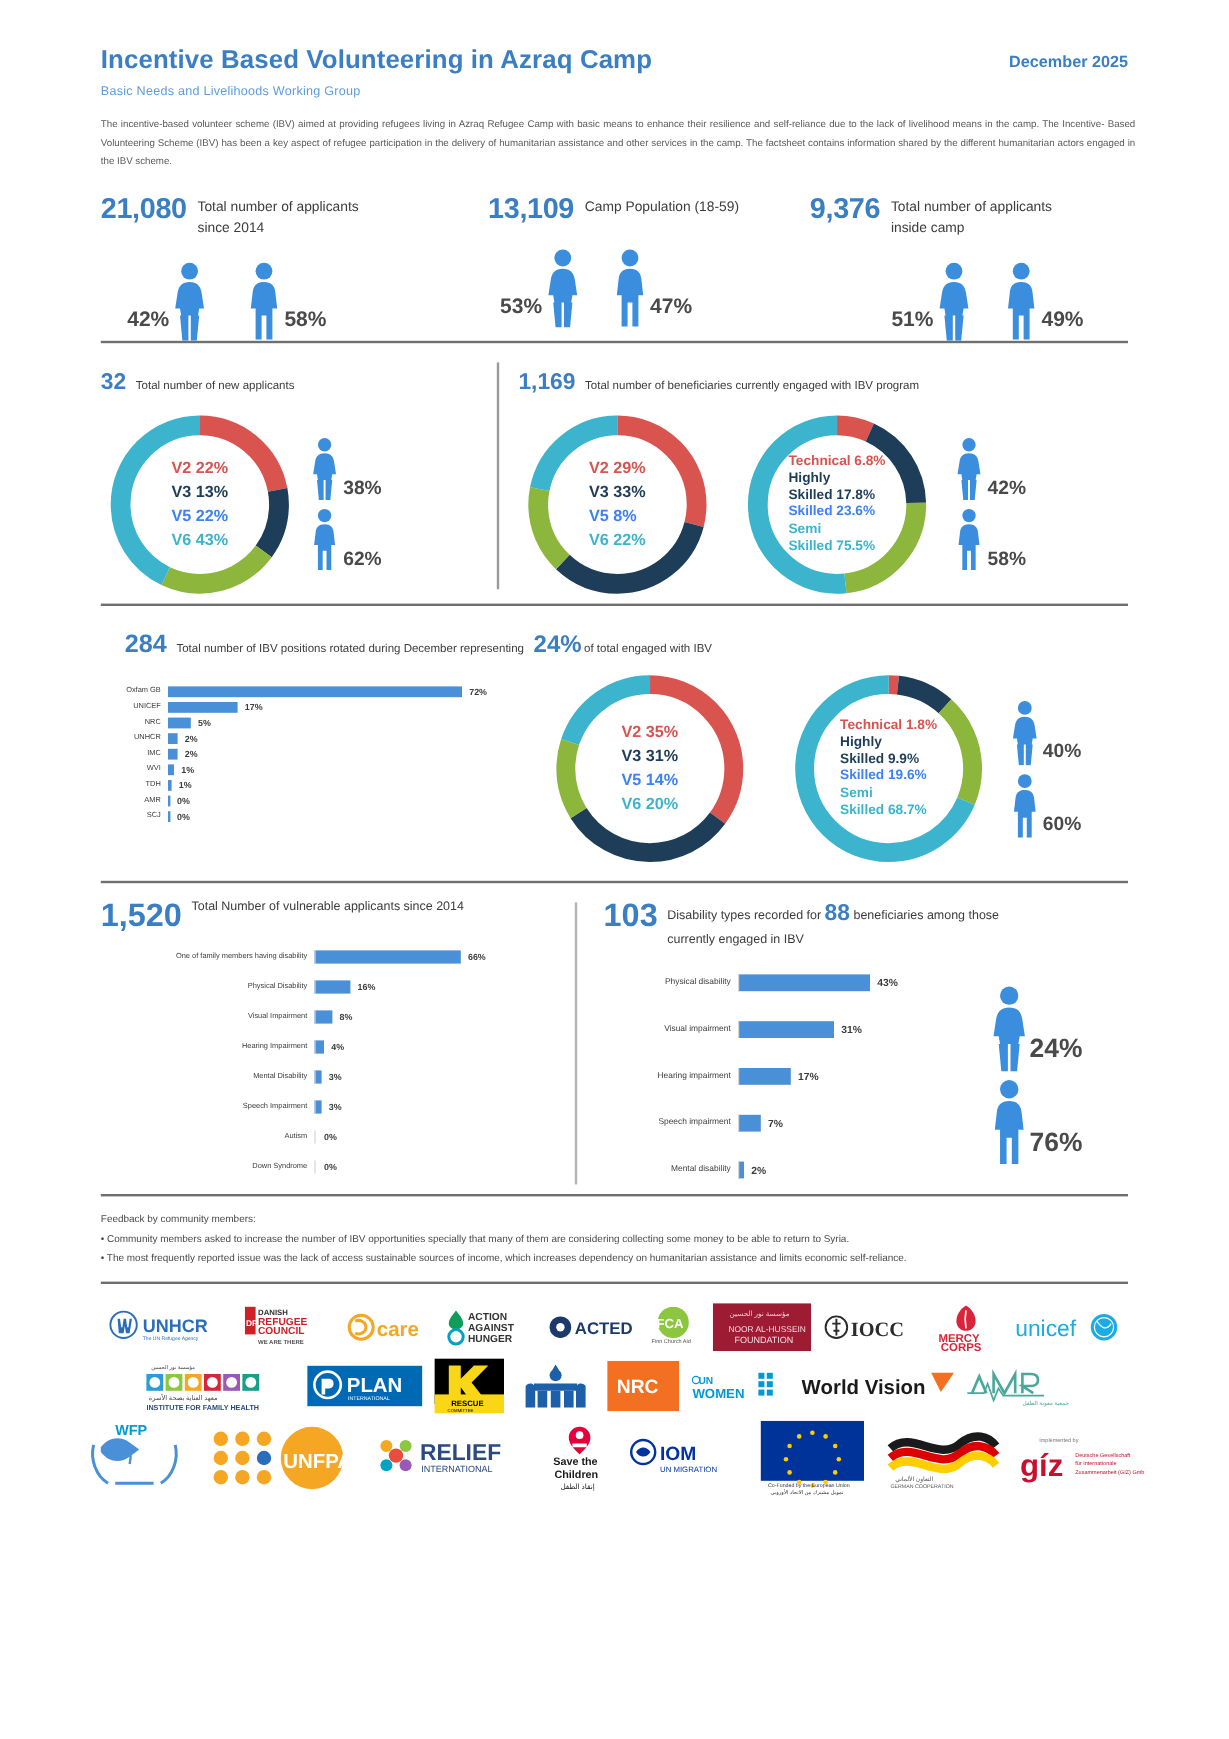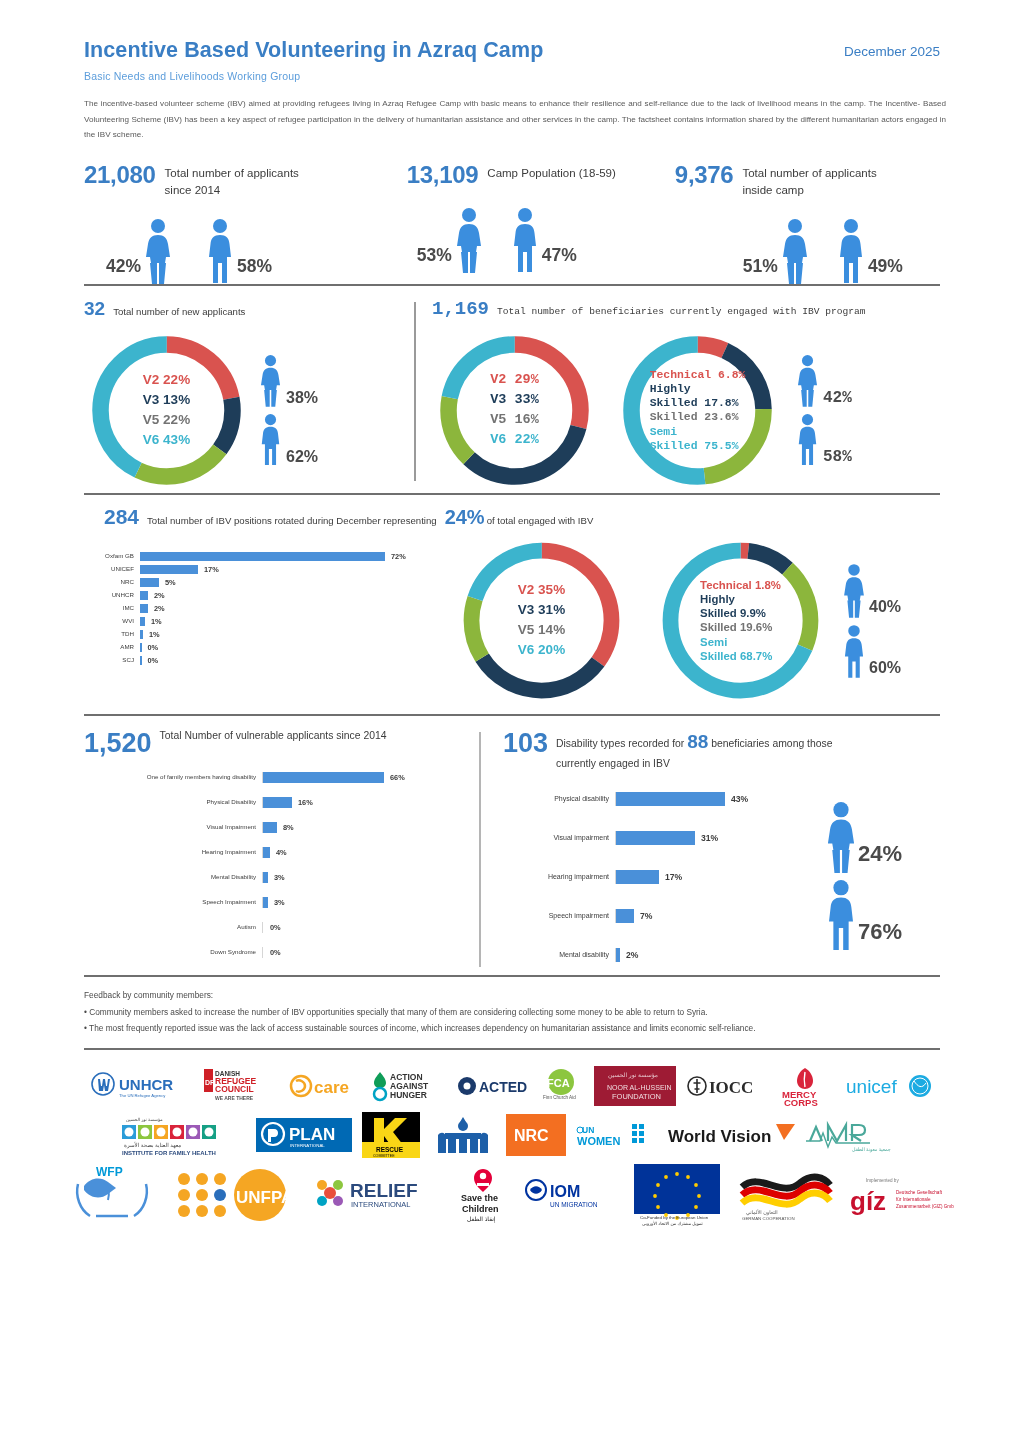--- a/index.html
+++ b/index.html
@@ -10,21 +10,21 @@
     color: #404040;
     position: relative;
     overflow: hidden;
   }
   .page { width: 1024px; height: 1449px; padding: 0 84px; position: relative; }
 
   
   .hdr { display: flex; justify-content: space-between; align-items: flex-start; padding-top: 38px; }
   .hdr-title { font-size: 21.5px; font-weight: bold; color: #3a7ec4; letter-spacing: .1px; }
   .hdr-sub { font-size: 10.5px; color: #5c9ddb; margin-top: 7px; letter-spacing: .2px; }
-  .hdr-date { font-size: 13.5px; font-weight: normal; color: #3a7ec4; padding-top: 6px; }
+  .hdr-date { font-size: 13.5px; font-weight: bold; color: #3a7ec4; padding-top: 6px; }
   .intro { font-size: 8.1px; line-height: 1.92; color: #5a5a5a; margin-top: 14px; width: 862px; text-align: justify; }
 
   
   .kpi-row { display: flex; margin-top: 18px; }
   .kpi-col { position: relative; }
   .kpi-col.c1 { width: 325px; }
   .kpi-col.c2 { width: 270px; }
   .kpi-col.c3 { width: 267px; }
   .kpi-head { display: flex; align-items: flex-start; }
   .kpi-num { font-size: 24px; font-weight: bold; color: #3a7ec4; letter-spacing: -.3px; white-space: nowrap; }
@@ -35,35 +35,35 @@
   .fig { width: 34px; height: 66px; position: relative; }
   .fig.small { width: 27px; height: 53px; }
 
   
   .hr { height: 2px; background: #6f6f6f; width: 856px; margin: 0; }
   .vr { width: 2px; background: #9a9a9a; }
 
   
   .sec2 { display: flex; margin-top: 12px; }
   .s2-left { width: 330px; }
-  .s2-right { flex: 1; padding-left: 16px; font-family: Liberation Mono, monospace; }
+  .s2-right { flex: 1; padding-left: 16px; }
   .sec-head { display: flex; align-items: baseline; }
-  .sec-num { font-size: 19px; font-weight: bold; color: #3a7ec4; }
+  .sec-num { font-size: 19px; font-weight: bold; color: #3a7ec4; margin-top: 10px; }
   .sec-lbl { font-size: 9.6px; color: #3c3c3c; margin-left: 8px; }
 
   .donut-wrap { display: flex; align-items: center; margin-top: 8px; }
   .donut { position: relative; }
   .donut-legend {
     position: absolute; top: 50%; left: 50%; transform: translate(-50%,-50%);
     text-align: left; line-height: 1.48; white-space: nowrap;
   }
   .donut-legend div { font-size: 13.5px; font-weight: bold; }
   .lg-v2 { color: #d9534f; }
   .lg-v3 { color: #1e3d59; }
-  .lg-v5 { color: #737373; }
+  .lg-v5 { color: #3b82f6; }
   .lg-v6 { color: #3cb4cd; }
   .skill-legend div { font-size: 11.4px; font-weight: bold; line-height: 1.24; }
 
   .gender-col { display: flex; flex-direction: column; justify-content: center; margin-left: 8px; }
   .gender-col .gitem { display: flex; align-items: flex-end; }
   .gender-col .gpct2 { font-size: 16px; font-weight: bold; color: #4a4a4a; margin-left: 2px; }
 
   
   .bars { margin-top: 17px; }
   .bar-row { display: flex; align-items: center; }
@@ -262,21 +262,21 @@
         <div class="donut">
           <svg width="165" height="165" viewBox="0 0 100 100">
             <circle r="40" cx="50" cy="50" fill="none" stroke="#d9534f" stroke-width="10" stroke-dasharray="72.88 178.3" stroke-dashoffset="0" transform="rotate(-90 50 50)"></circle>
             <circle r="40" cx="50" cy="50" fill="none" stroke="#1e3d59" stroke-width="10" stroke-dasharray="82.94 168.2" stroke-dashoffset="-72.88" transform="rotate(-90 50 50)"></circle>
             <circle r="40" cx="50" cy="50" fill="none" stroke="#8cb63c" stroke-width="10" stroke-dasharray="40.21 210.9" stroke-dashoffset="-155.82" transform="rotate(-90 50 50)"></circle>
             <circle r="40" cx="50" cy="50" fill="none" stroke="#3cb4cd" stroke-width="10" stroke-dasharray="55.29 195.9" stroke-dashoffset="-196.03" transform="rotate(-90 50 50)"></circle>
           </svg>
           <div class="donut-legend">
             <div class="lg-v2">V2 29%</div>
             <div class="lg-v3">V3 33%</div>
-            <div class="lg-v5">V5 16%</div>
+            <div class="lg-v5">V5 8%</div>
             <div class="lg-v6">V6 22%</div>
           </div>
         </div>
 
         <div class="donut" style="margin-left:18px">
           <svg width="165" height="165" viewBox="0 0 100 100">
             <circle r="40" cx="50" cy="50" fill="none" stroke="#d9534f" stroke-width="10" stroke-dasharray="17.09 234.1" stroke-dashoffset="0" transform="rotate(-90 50 50)"></circle>
             <circle r="40" cx="50" cy="50" fill="none" stroke="#1e3d59" stroke-width="10" stroke-dasharray="44.74 206.4" stroke-dashoffset="-17.09" transform="rotate(-90 50 50)"></circle>
             <circle r="40" cx="50" cy="50" fill="none" stroke="#8cb63c" stroke-width="10" stroke-dasharray="59.31 191.8" stroke-dashoffset="-61.83" transform="rotate(-90 50 50)"></circle>
             <circle r="40" cx="50" cy="50" fill="none" stroke="#3cb4cd" stroke-width="10" stroke-dasharray="130.2 121" stroke-dashoffset="-121.14" transform="rotate(-90 50 50)"></circle>

